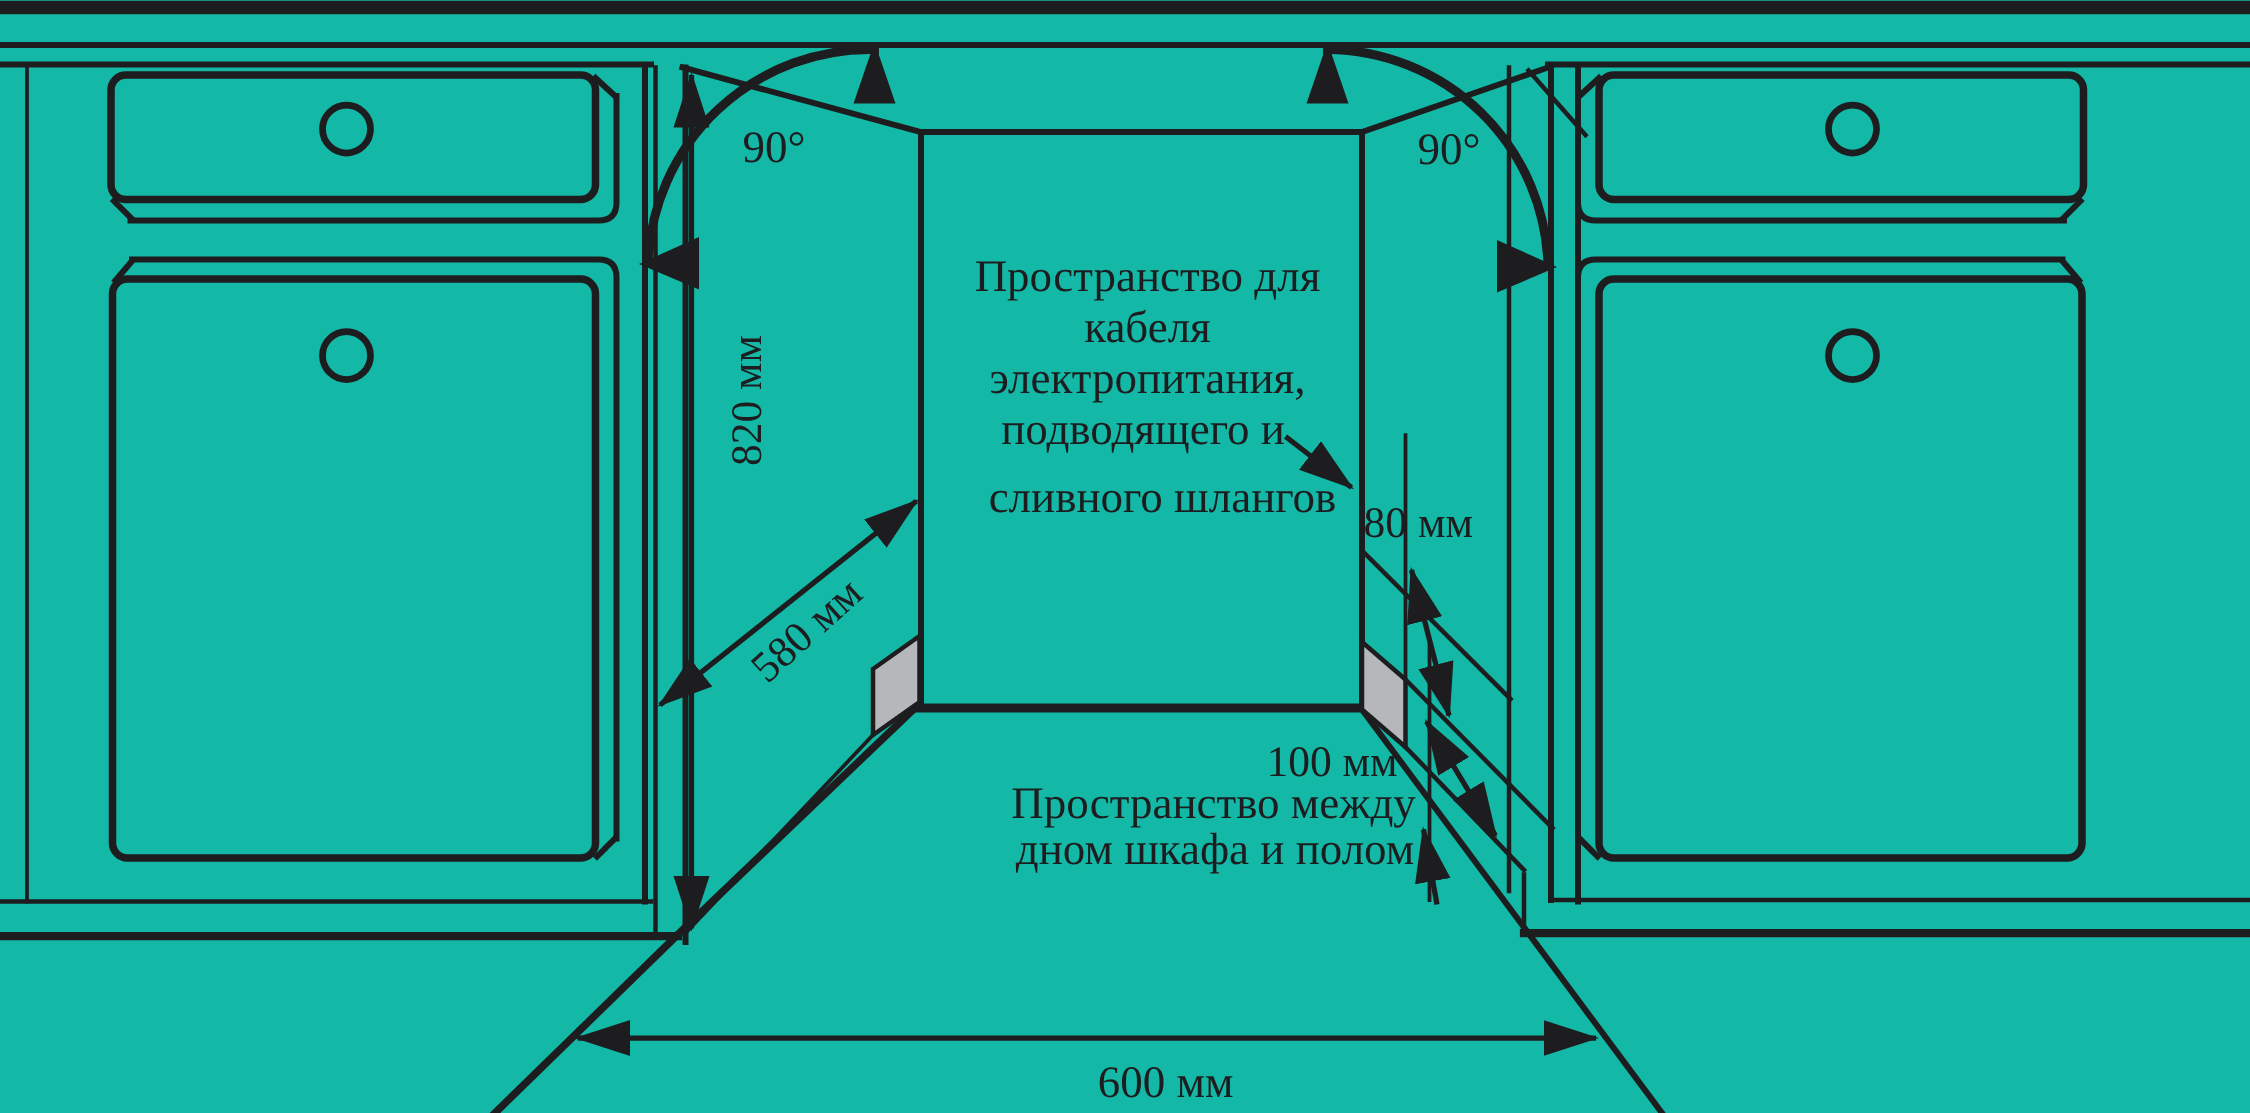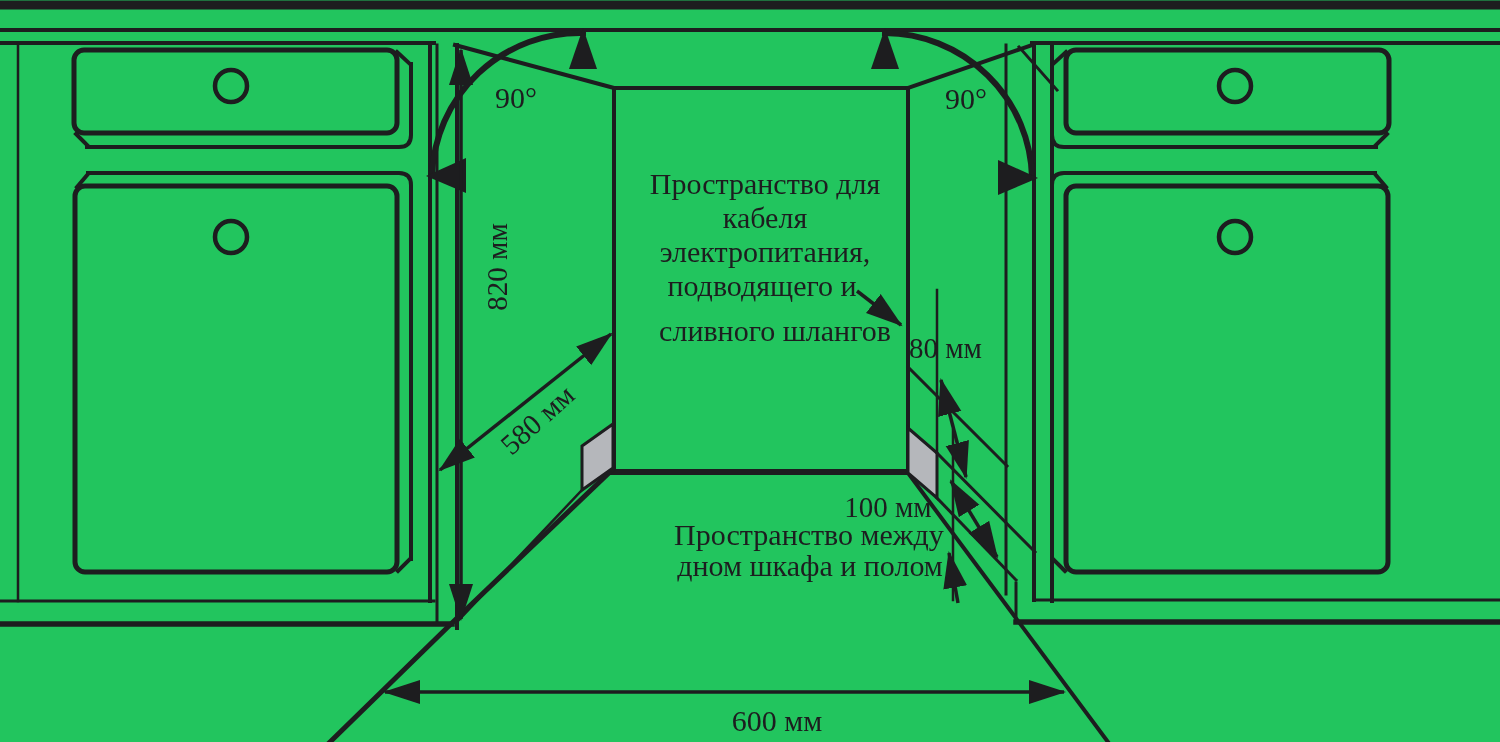--- a/index.html
+++ b/index.html
@@ -1,16 +1,16 @@
 <!DOCTYPE html>
 <html><head>
 <meta charset="utf-8">
 <style>
   html,body{margin:0;padding:0;background:#ffffff;}
-  #stage{position:relative;width:1500px;height:742px;background:#22c55e;overflow:hidden;
+  #stage{position:relative;width:1500px;height:742px;background:#14b8a6;overflow:hidden;
          font-family:"Liberation Serif","DejaVu Serif",serif;}
   svg{position:absolute;left:0;top:0;}
   .ln{stroke:#1d1d1f;fill:none;stroke-linecap:square;}
   .dim{stroke:#1d1d1f;fill:none;stroke-width:3.5;}
   text{fill:#1d1d1f;font-family:"Liberation Serif","DejaVu Serif",serif;}
   .lbl{font-size:30px;}
   .num{font-size:29px;}
 </style>
 </head>
 <body>

